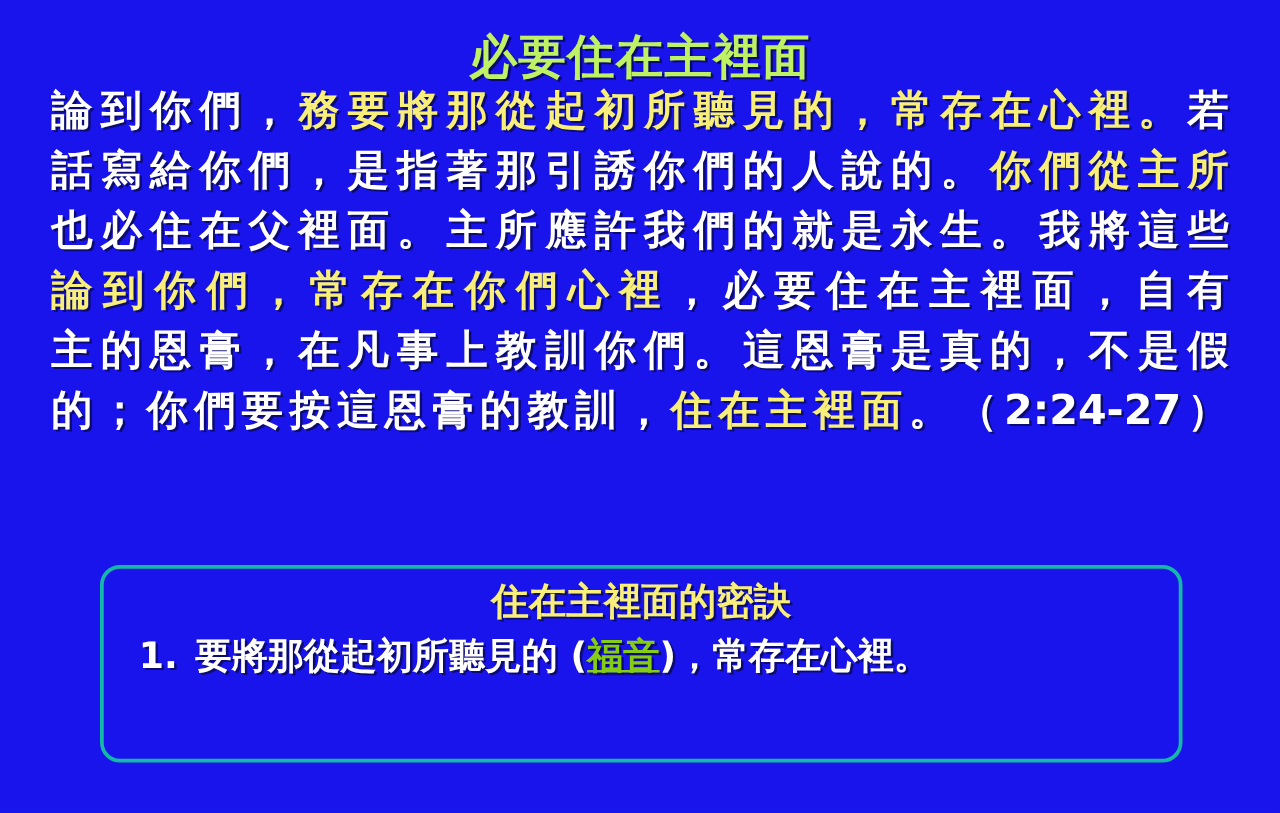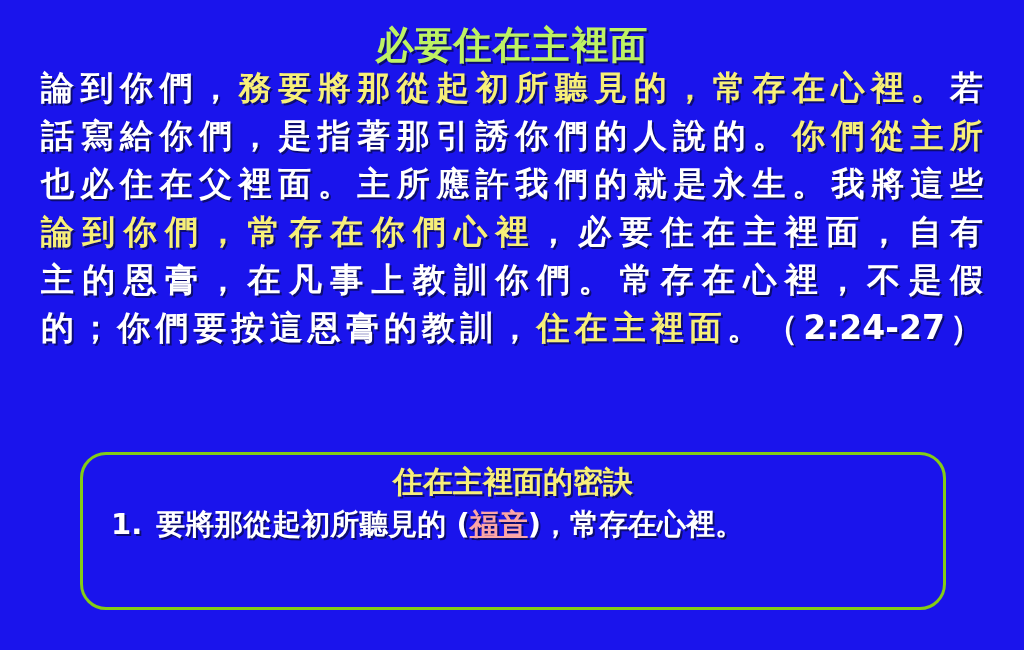--- a/index.html
+++ b/index.html
@@ -50,22 +50,22 @@
   }
   .hl { color: #f7ef79; }
   .wh { color: #ffffff; }
 
   .box {
     position: absolute;
     left: 80px;
     top: 452px;
     width: 866px;
     height: 158px;
-    border: 3px solid #84cc16;
-    border-radius: 26px;
+    border: 3px solid #14b8a6;
+    border-radius: 16px;
     box-sizing: border-box;
     background: transparent;
   }
   .box-heading {
     text-align: center;
     color: #f7ef79;
     font-size: 30px;
     font-weight: bold;
     margin-top: 9px;
     text-shadow: 2px 2px 0 rgba(10,10,90,0.85);
@@ -80,38 +80,38 @@
     color: #ffffff;
     font-size: 29px;
     font-weight: bold;
     line-height: 44px;
     padding-left: 28px;
     white-space: nowrap;
     text-shadow: 2px 2px 0 rgba(10,10,90,0.85);
   }
   .num { margin-right: 4px; }
   .underline-hl {
-    color: #fca5a5;
+    color: #84cc16;
     text-decoration: underline;
     text-underline-offset: 2px;
   }
 </style>
 </head>
 <body>
 
 <div class="slide">
 
   <div class="title">必要住在主裡面</div>
 
   <div class="body-text">
       <span class="ln"><span class="wh">論到你們，</span><span class="hl">務要將那從起初所聽見的，常存在心裡。</span><span class="wh">若</span></span>
       <span class="ln"><span class="wh">話寫給你們，是指著那引誘你們的人說的。</span><span class="hl">你們從主所</span></span>
       <span class="ln"><span class="wh">也必住在父裡面。主所應許我們的就是永生。我將這些</span></span>
       <span class="ln"><span class="hl">論到你們，常存在你們心裡</span><span class="wh">，必要住在主裡面，自有</span></span>
-      <span class="ln"><span class="wh">主的恩膏，在凡事上教訓你們。常存在心裡，不是假</span></span>
+      <span class="ln"><span class="wh">主的恩膏，在凡事上教訓你們。這恩膏是真的，不是假</span></span>
       <span class="ln"><span class="wh">的；你們要按這恩膏的教訓，</span><span class="hl">住在主裡面</span><span class="wh">。（2:24-27）</span></span>
     </div>
 
   <div class="box">
     <div class="box-heading">住在主裡面的密訣</div>
     <ul class="box-list">
         <li><span class="num">1. </span><span class="wh">要將那從起初所聽見的 (</span><span class="underline-hl">福音</span><span class="wh">)，常存在心裡。</span></li>
       </ul>
   </div>
 

